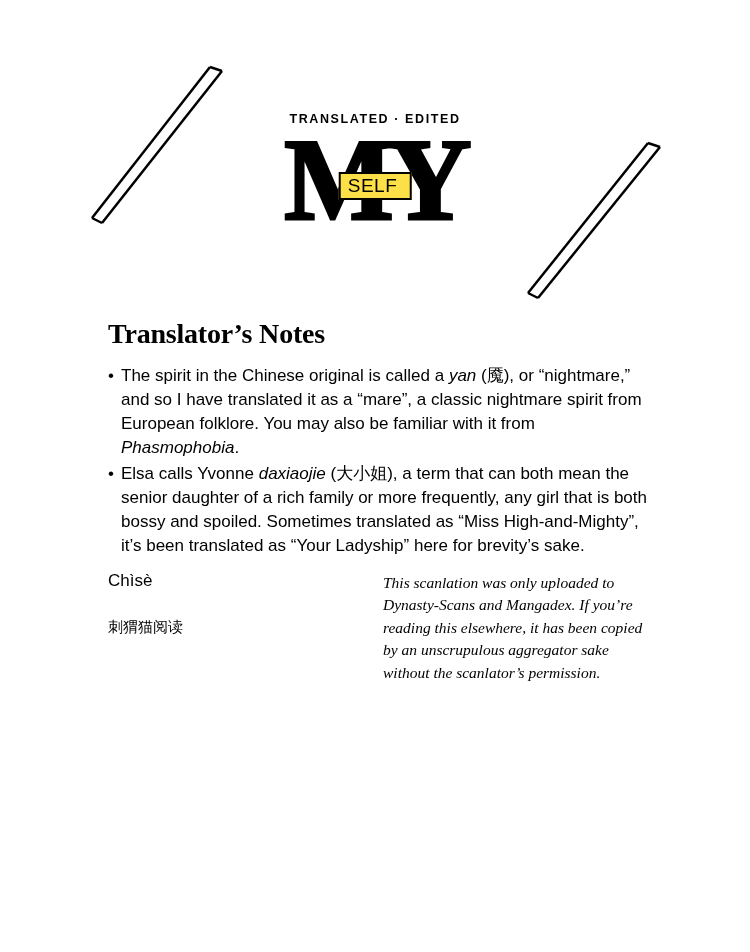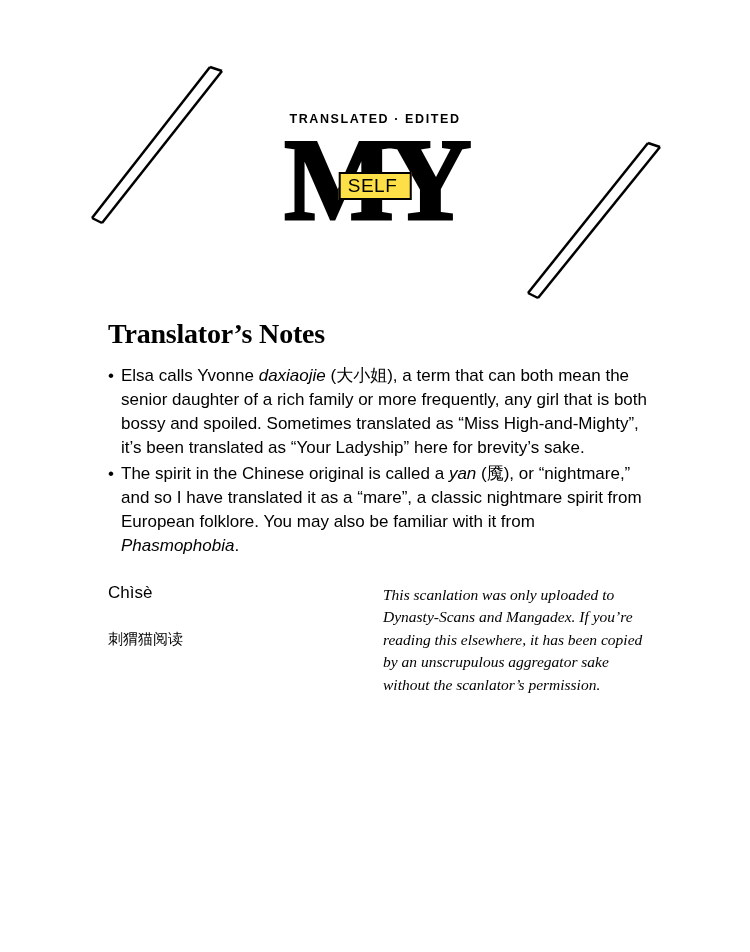--- a/index.html
+++ b/index.html
@@ -112,21 +112,21 @@
     left: 0;
     top: 0;
   }
   .it { font-style: italic; }
 
   .authors-title {
     margin-top: 48px;
   }
   .authors-grid {
     display: flex;
-    margin-top: 24px;
+    margin-top: 12px;
     justify-content: flex-end;
   }
   .authors-col {
     width: 275px;
     flex: none;
   }
   .author-block {
     margin-bottom: 26px;
   }
   .author-name {
@@ -173,22 +173,22 @@
       <span class="self-box">SELF</span>
     </div>
   </div>
 </div>
 
 <div class="content">
 
   <h2 class="section-title">Translator’s Notes</h2>
 
   <ul class="notes">
+    <li><span>The spirit in the Chinese original is called a </span><span class="it">yan</span><span> (魇), or “nightmare,” and so I have translated it as a “mare”, a classic nightmare spirit from European folklore. You may also be familiar with it from </span><span class="it">Phasmophobia</span><span>.</span></li>
     <li><span>Elsa calls Yvonne </span><span class="it">daxiaojie</span><span> (大小姐), a term that can both mean the senior daughter of a rich family or more frequently, any girl that is both bossy and spoiled. Sometimes translated as “Miss High-and-Mighty”, it’s been translated as “Your Ladyship” here for brevity’s sake.</span></li>
-    <li><span>The spirit in the Chinese original is called a </span><span class="it">yan</span><span> (魇), or “nightmare,” and so I have translated it as a “mare”, a classic nightmare spirit from European folklore. You may also be familiar with it from </span><span class="it">Phasmophobia</span><span>.</span></li>
   </ul>
 
 
   <div class="authors-grid">
     <div class="authors-col">
       <div class="author-block">
         <div class="author-name">Chìsè</div>
       </div>
       <div class="author-block">
         <div class="author-native">刺猬猫阅读</div>

